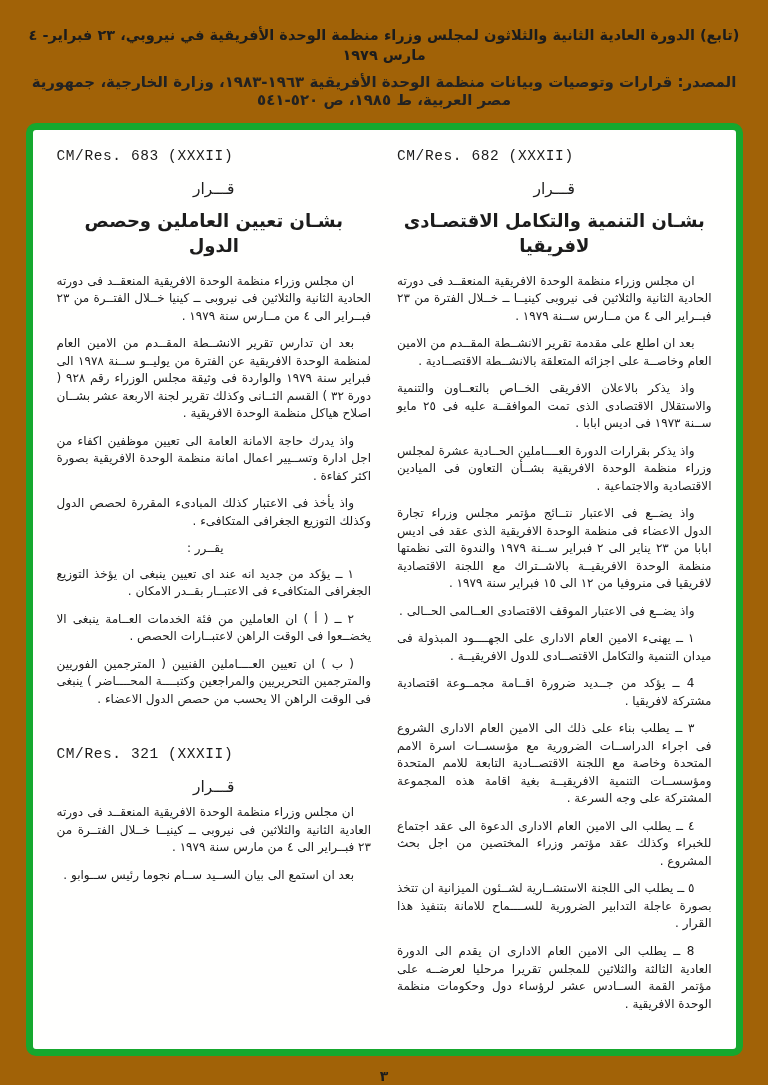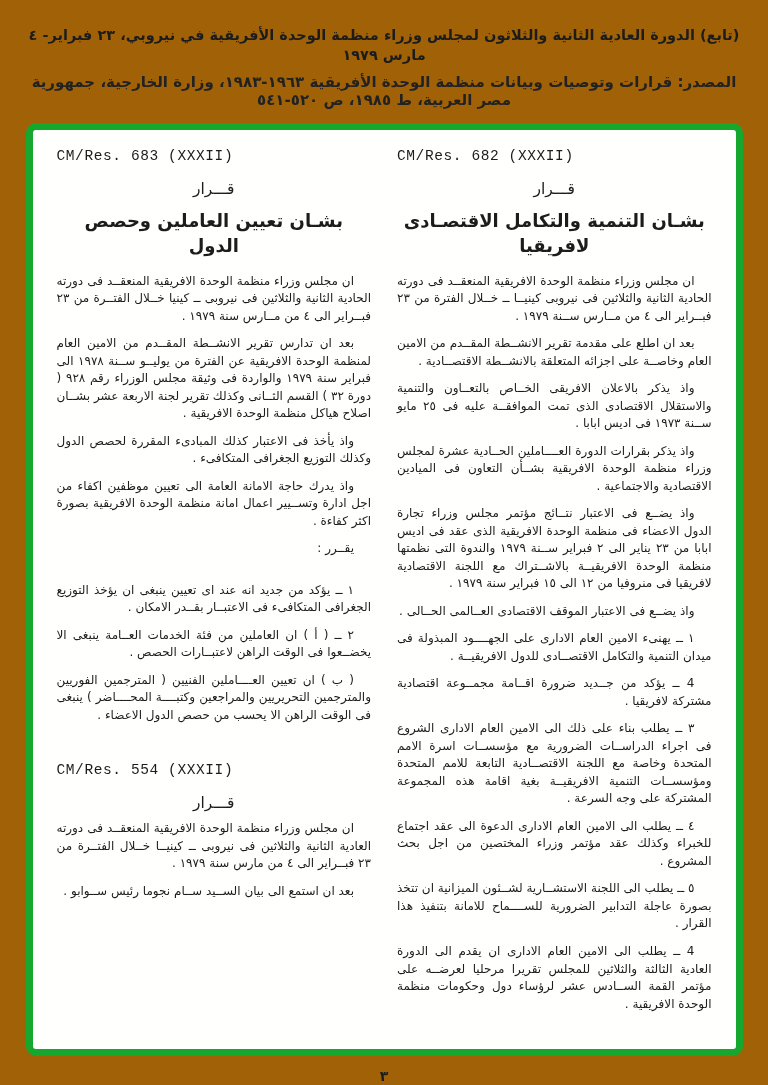--- a/index.html
+++ b/index.html
@@ -79,22 +79,22 @@
     line-height: 1.4;
   }
   .para {
     font-size: 12px;
     line-height: 1.46;
     text-align: justify;
     text-indent: 17px;
     margin: 0 0 10px 0;
   }
   .para.decide {
-    text-align: right;
-    margin-bottom: 24px;
+    text-align: center;
+    margin-bottom: 8px;
   }
   .res-block + .res-block {
     margin-top: 38px;
   }
   
   .pagenum {
     text-align: center;
     font-weight: bold;
     font-size: 14px;
     margin-top: 12px;
@@ -123,41 +123,41 @@
           <p class="para">بعد ان اطلع على مقدمة تقرير الانشــطة المقــدم من الامين العام وخاصــة على اجزائه المتعلقة بالانشــطة الاقتصــادية .</p>
           <p class="para">واذ يذكر بالاعلان الافريقى الخــاص بالتعــاون والتنمية والاستقلال الاقتصادى الذى تمت الموافقــة عليه فى ٢٥ مايو ســنة ١٩٧٣ فى اديس ابابا .</p>
           <p class="para">واذ يذكر بقرارات الدورة العــــاملين الحــادية عشرة لمجلس وزراء منظمة الوحدة الافريقية بشــأن التعاون فى الميادين الاقتصادية والاجتماعية .</p>
           <p class="para">واذ يضــع فى الاعتبار نتــائج مؤتمر مجلس وزراء تجارة الدول الاعضاء فى منظمة الوحدة الافريقية الذى عقد فى اديس ابابا من ٢٣ يناير الى ٢ فبراير ســنة ١٩٧٩ والندوة التى نظمتها منظمة الوحدة الافريقيــة بالاشــتراك مع اللجنة الاقتصادية لافريقيا فى منروفيا من ١٢ الى ١٥ فبراير سنة ١٩٧٩ .</p>
           <p class="para">واذ يضــع فى الاعتبار الموقف الاقتصادى العــالمى الحــالى .</p>
           <p class="para">١ ــ يهنىء الامين العام الادارى على الجهــــود المبذولة فى ميدان التنمية والتكامل الاقتصــادى للدول الافريقيــة .</p>
           <p class="para">4 ــ يؤكد من جــديد ضرورة اقــامة مجمــوعة اقتصادية مشتركة لافريقيا .</p>
           <p class="para">٣ ــ يطلب بناء على ذلك الى الامين العام الادارى الشروع فى اجراء الدراســات الضرورية مع مؤسســات اسرة الامم المتحدة وخاصة مع اللجنة الاقتصــادية التابعة للامم المتحدة ومؤسســات التنمية الافريقيــة بغية اقامة هذه المجموعة المشتركة على وجه السرعة .</p>
           <p class="para">٤ ــ يطلب الى الامين العام الادارى الدعوة الى عقد اجتماع للخبراء وكذلك عقد مؤتمر وزراء المختصين من اجل بحث المشروع .</p>
           <p class="para">٥ ــ يطلب الى اللجنة الاستشــارية لشــئون الميزانية ان تتخذ بصورة عاجلة التدابير الضرورية للســــماح للامانة بتنفيذ هذا القرار .</p>
-          <p class="para">4 ــ يطلب الى الامين العام الادارى ان يقدم الى الدورة العادية الثالثة والثلاثين للمجلس تقريرا مرحليا لعرضــه على مؤتمر القمة الســادس عشر لرؤساء دول وحكومات منظمة الوحدة الافريقية .</p>
+          <p class="para">8 ــ يطلب الى الامين العام الادارى ان يقدم الى الدورة العادية الثالثة والثلاثين للمجلس تقريرا مرحليا لعرضــه على مؤتمر القمة الســادس عشر لرؤساء دول وحكومات منظمة الوحدة الافريقية .</p>
         </div>
       </div>
 
       <div class="col">
         <div class="res-block">
           <div class="res-ref">CM/Res. 683 (XXXII)</div>
           <div class="res-kind">قـــرار</div>
           <div class="res-subject">بشـان تعيين العاملين وحصص الدول</div>
           <p class="para">ان مجلس وزراء منظمة الوحدة الافريقية المنعقــد فى دورته الحادية الثانية والثلاثين فى نيروبى ــ كينيا خــلال الفتــرة من ٢٣ فبــراير الى ٤ من مــارس سنة ١٩٧٩ .</p>
           <p class="para">بعد ان تدارس تقرير الانشــطة المقــدم من الامين العام لمنظمة الوحدة الافريقية عن الفترة من يوليــو ســنة ١٩٧٨ الى فبراير سنة ١٩٧٩ والواردة فى وثيقة مجلس الوزراء رقم ٩٢٨ ( دورة ٣٢ ) القسم الثــانى وكذلك تقرير لجنة الاربعة عشر بشــان اصلاح هياكل منظمة الوحدة الافريقية .</p>
+          <p class="para">واذ يدرك حاجة الامانة العامة الى تعيين موظفين اكفاء من اجل ادارة وتســيير اعمال امانة منظمة الوحدة الافريقية بصورة اكثر كفاءة .</p>
           <p class="para">واذ يأخذ فى الاعتبار كذلك المبادىء المقررة لحصص الدول وكذلك التوزيع الجغرافى المتكافىء .</p>
-          <p class="para">واذ يدرك حاجة الامانة العامة الى تعيين موظفين اكفاء من اجل ادارة وتســيير اعمال امانة منظمة الوحدة الافريقية بصورة اكثر كفاءة .</p>
           <p class="para decide">يقــرر :</p>
           <p class="para">١ ــ يؤكد من جديد انه عند اى تعيين ينبغى ان يؤخذ التوزيع الجغرافى المتكافىء فى الاعتبــار بقــدر الامكان .</p>
           <p class="para">٢ ــ ( أ ) ان العاملين من فئة الخدمات العــامة ينبغى الا يخضــعوا فى الوقت الراهن لاعتبــارات الحصص .</p>
           <p class="para">( ب ) ان تعيين العــــاملين الفنيين ( المترجمين الفوريين والمترجمين التحريريين والمراجعين وكتبــــة المحــــاضر ) ينبغى فى الوقت الراهن الا يحسب من حصص الدول الاعضاء .</p>
         </div>
 
         <div class="res-block">
-          <div class="res-ref">CM/Res. 554 (XXXII)</div>
+          <div class="res-ref">CM/Res. 321 (XXXII)</div>
           <div class="res-kind">قـــرار</div>
           <p class="para">ان مجلس وزراء منظمة الوحدة الافريقية المنعقــد فى دورته العادية الثانية والثلاثين فى نيروبى ــ كينيــا خــلال الفتــرة من ٢٣ فبــراير الى ٤ من مارس سنة ١٩٧٩ .</p>
           <p class="para">بعد ان استمع الى بيان الســيد ســام نجوما رئيس ســوابو .</p>
         </div>
       </div>
 
     </div>
   </div>
 
   <div class="pagenum">٣</div>

